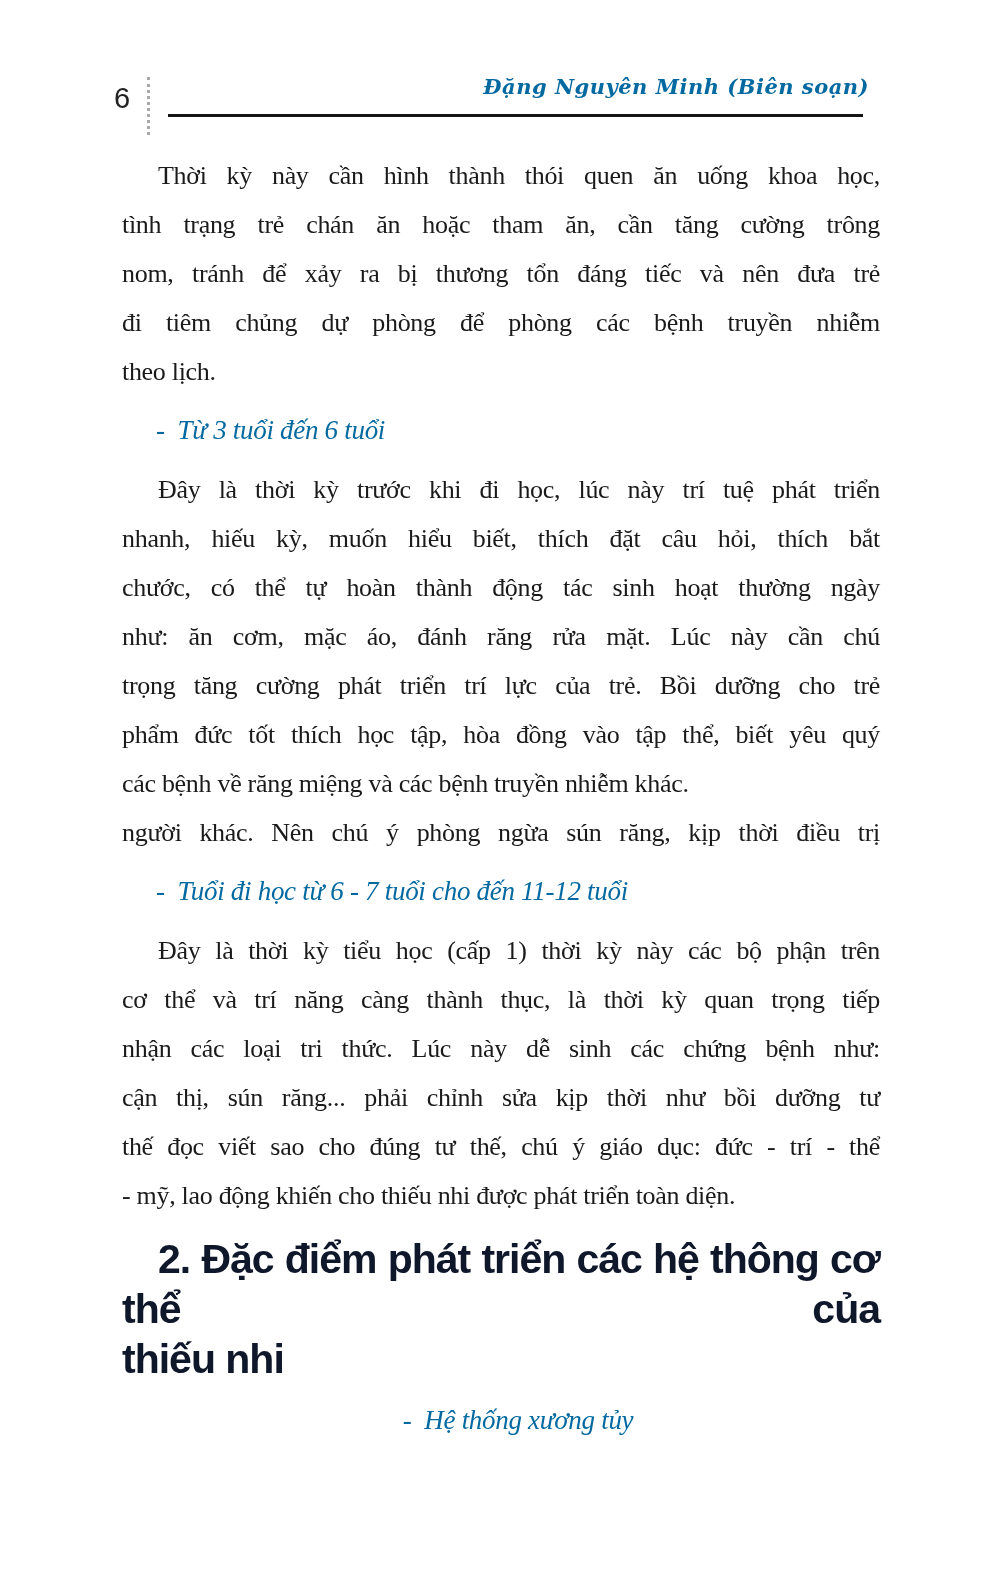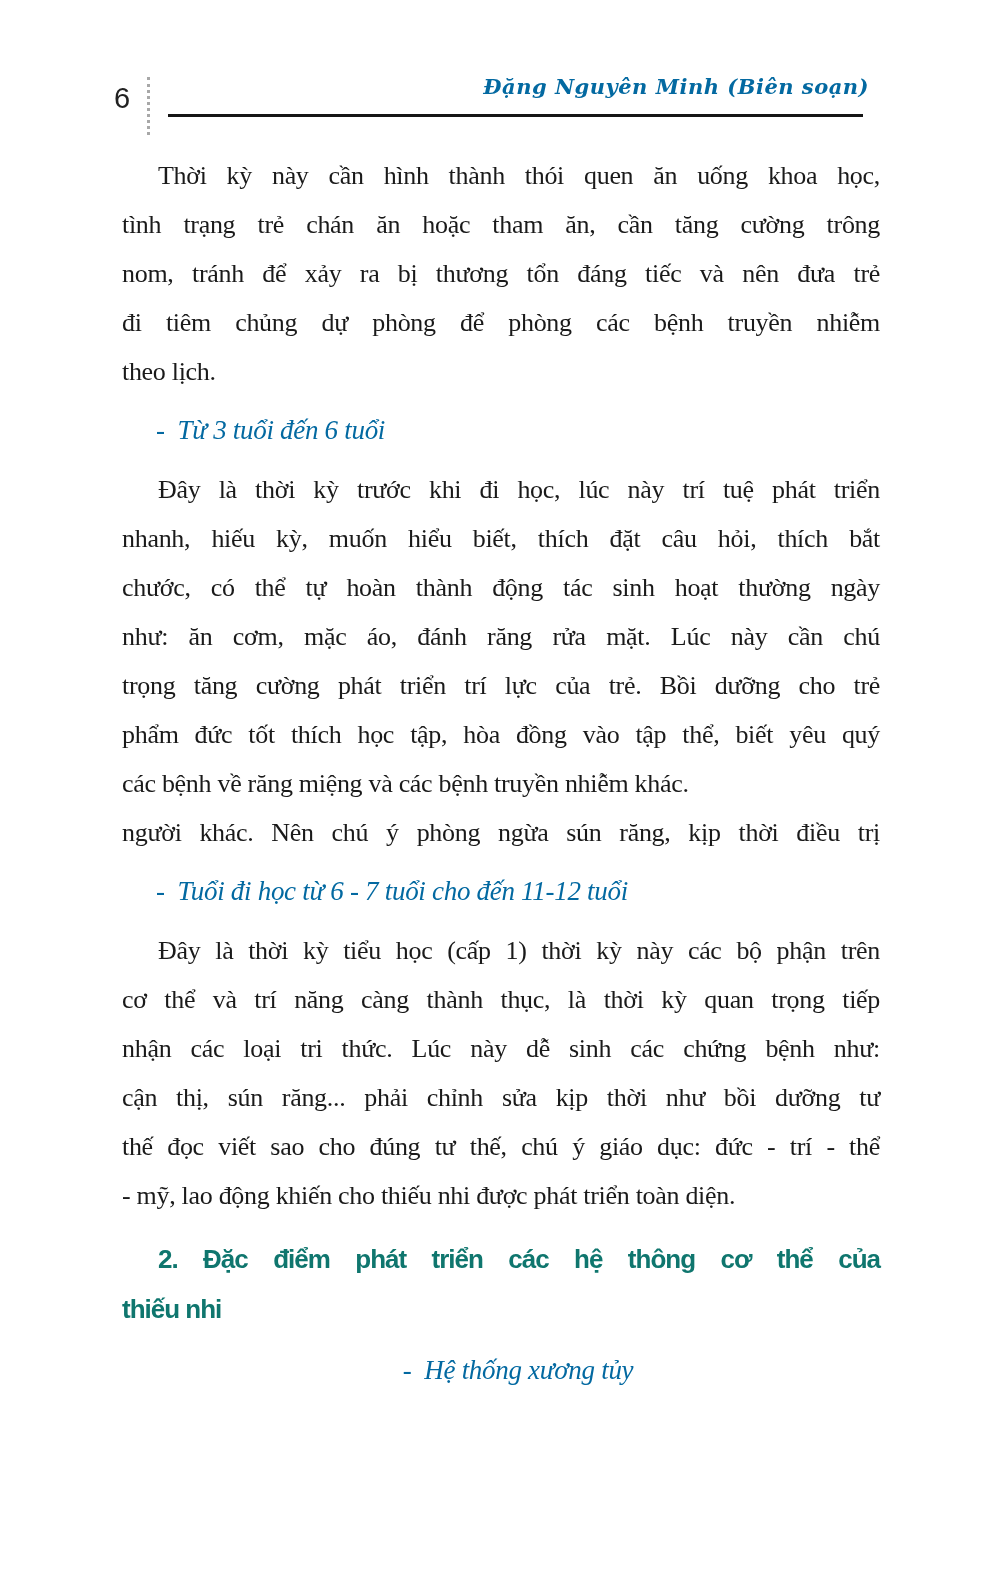--- a/index.html
+++ b/index.html
@@ -81,26 +81,26 @@
     padding-left: 34px;
     margin: 10px 0;
     line-height: 49px;
     white-space: pre-wrap;
     color: #0369a1;
   }
 
   .heading {
     font-family: "Liberation Sans", sans-serif;
     font-weight: 700;
-    font-size: 26px;
+    font-size: 41px;
     letter-spacing: -1px;
     line-height: 50px;
     margin-top: 14px;
     margin-bottom: 6px;
-    color: #0f766e;
+    color: #0f172a;
   }
   .heading .hline.first {
     text-indent: 36px;
     text-align: justify;
     text-align-last: justify;
   }
   .subitem.final { margin-top: 12px; text-align: center; }
 </style>
 </head>
 <body>

